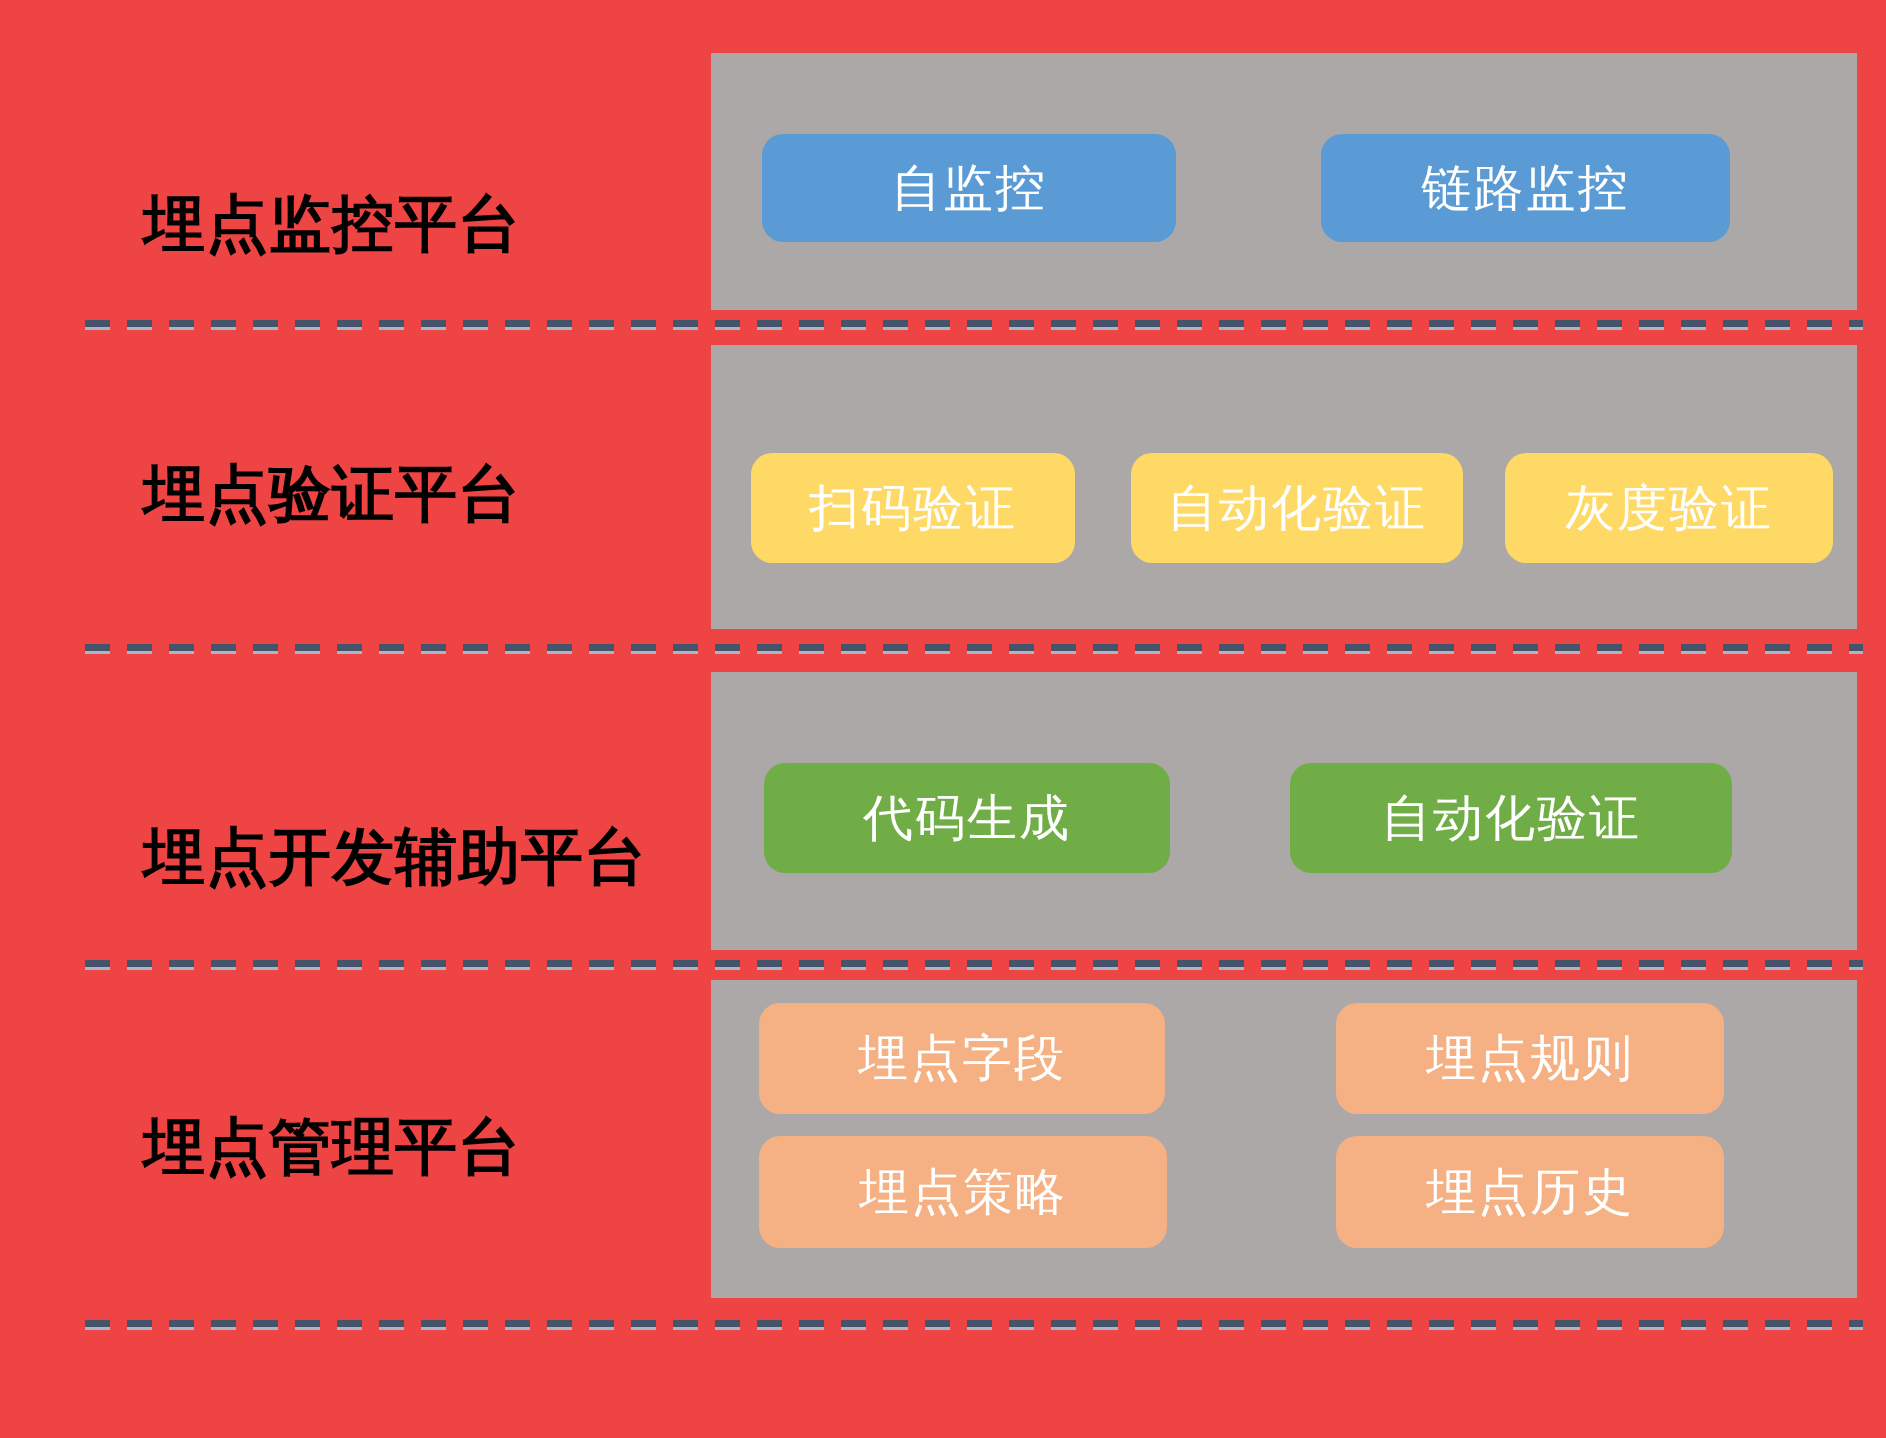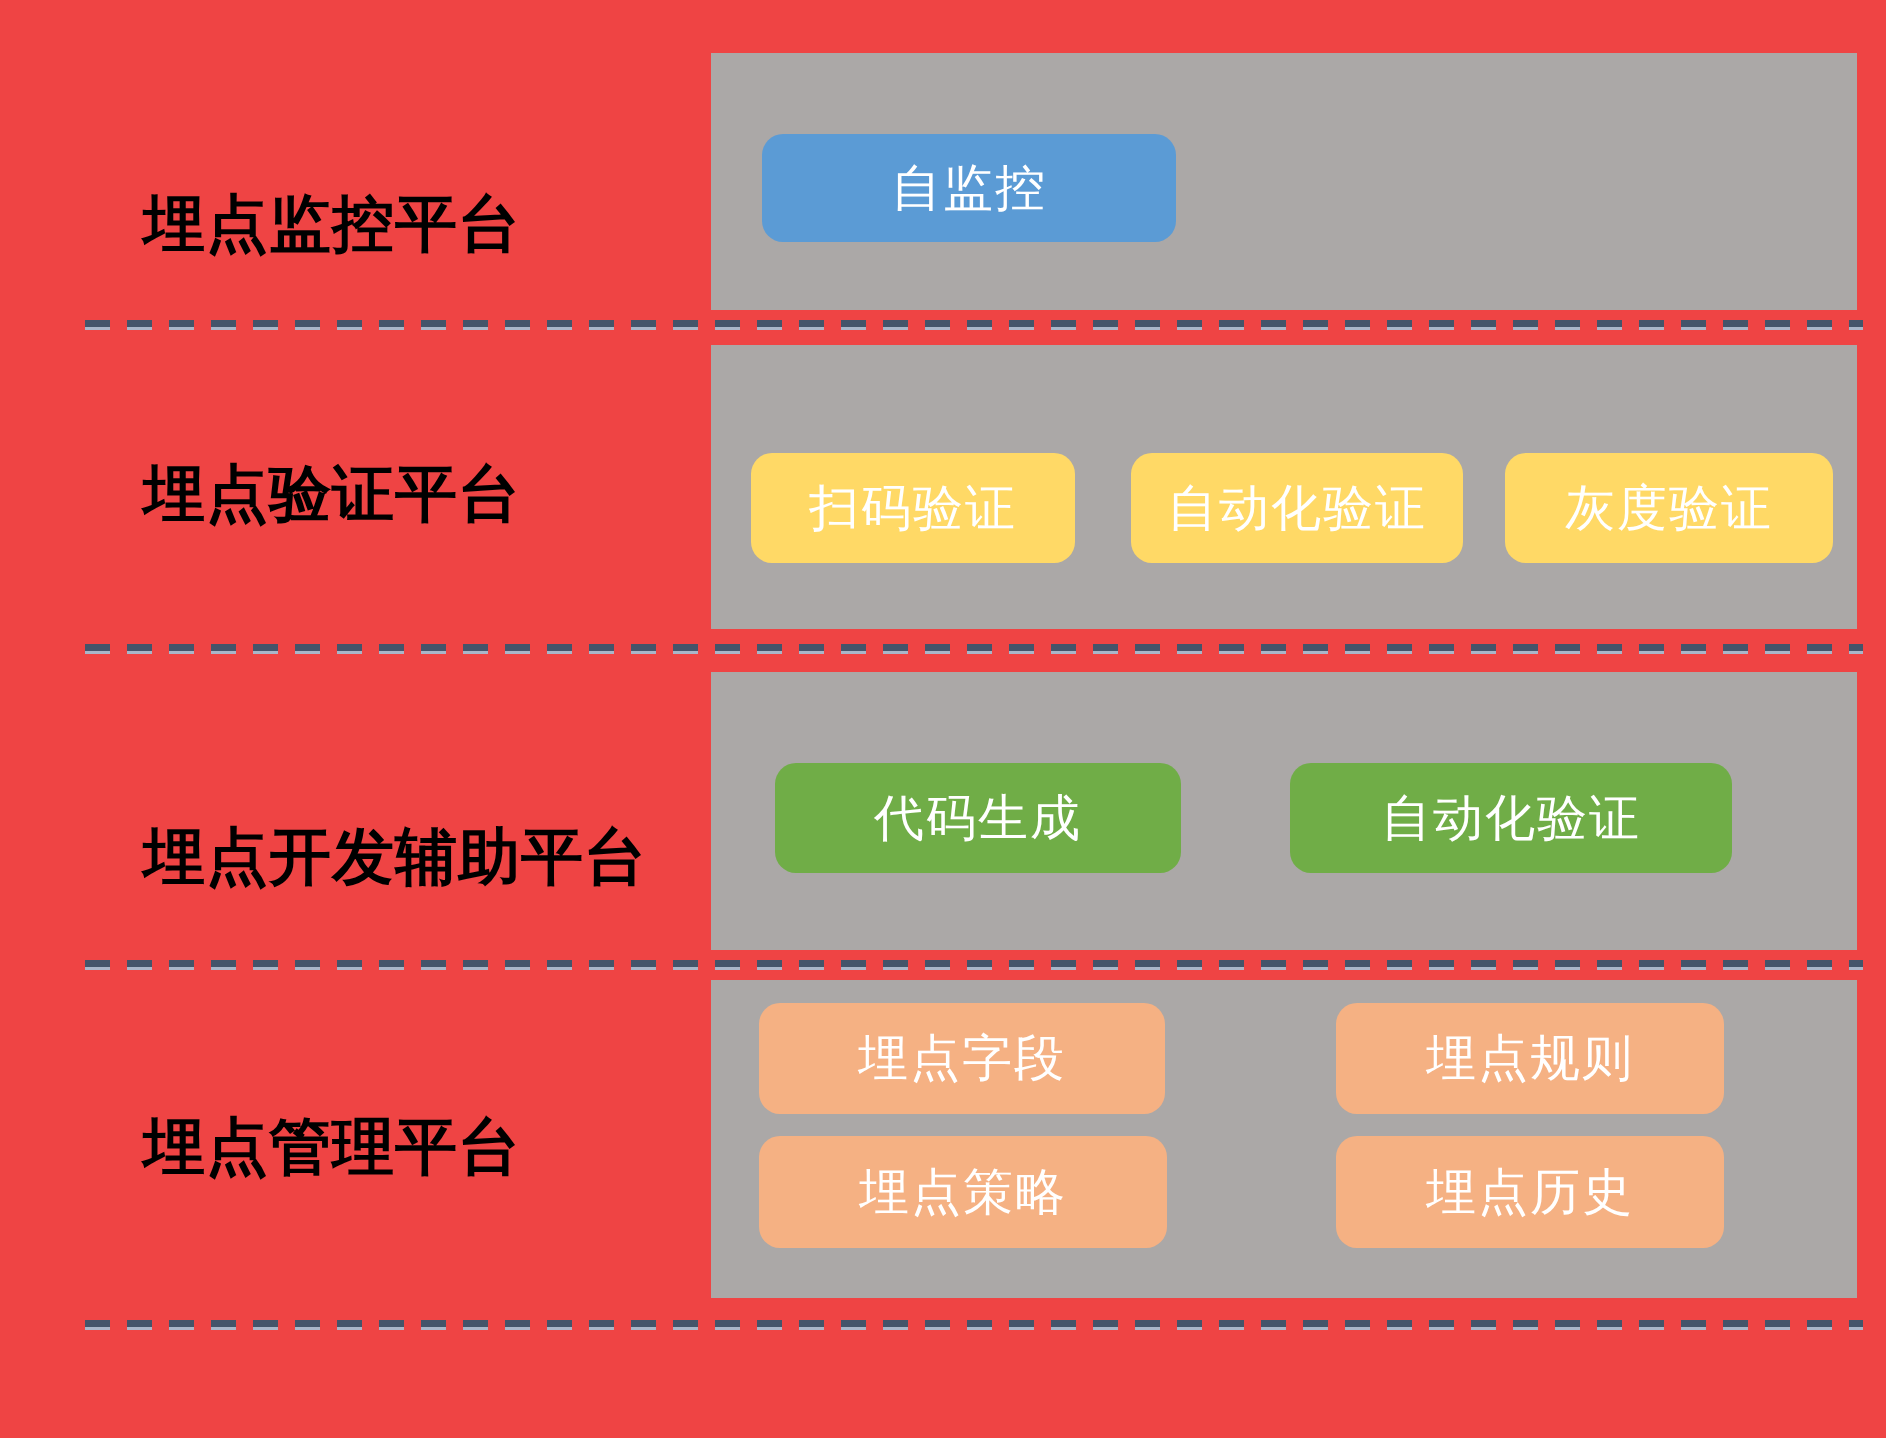--- a/index.html
+++ b/index.html
@@ -54,34 +54,35 @@
   }
 </style>
 </head>
 <body>
 
 <div class="canvas">
 
   <div class="panel" style="left: 711px; top: 53px; width: 1146px; height: 257px; background-color: rgb(171, 168, 167);"></div>
   <div class="row-label" style="left:143px; top:185px">埋点监控平台</div>
   <div class="box" style="left: 762px; top: 134px; width: 414px; height: 108px; background-color: rgb(91, 155, 213);">自监控</div>
+  <div class="box" style="left: 1321px; top: 134px; width: 409px; height: 108px; background-color: rgb(91, 155, 213);">链路监控</div>
 
   <div class="dashline" style="top:320px"></div>
 
   <div class="panel" style="left: 711px; top: 345px; width: 1146px; height: 284px; background-color: rgb(171, 168, 167);"></div>
   <div class="row-label" style="left:143px; top:455px">埋点验证平台</div>
   <div class="box" style="left: 751px; top: 453px; width: 324px; height: 110px; background-color: rgb(255, 217, 102);">扫码验证</div>
   <div class="box" style="left: 1131px; top: 453px; width: 332px; height: 110px; background-color: rgb(255, 217, 102);">自动化验证</div>
   <div class="box" style="left: 1505px; top: 453px; width: 328px; height: 110px; background-color: rgb(255, 217, 102);">灰度验证</div>
 
   <div class="dashline" style="top:644px"></div>
 
   <div class="panel" style="left: 711px; top: 672px; width: 1146px; height: 278px; background-color: rgb(171, 168, 167);"></div>
   <div class="row-label" style="left:143px; top:818px">埋点开发辅助平台</div>
-  <div class="box" style="left: 764px; top: 763px; width: 406px; height: 110px; background-color: rgb(112, 173, 71); margin-left: 11px;">代码生成</div>
+  <div class="box" style="left: 764px; top: 763px; width: 406px; height: 110px; background-color: rgb(112, 173, 71);">代码生成</div>
   <div class="box" style="left: 1290px; top: 763px; width: 442px; height: 110px; background-color: rgb(112, 173, 71);">自动化验证</div>
 
   <div class="dashline" style="top:960px"></div>
 
   <div class="panel" style="left: 711px; top: 980px; width: 1146px; height: 318px; background-color: rgb(171, 168, 167);"></div>
   <div class="row-label" style="left:143px; top:1108px">埋点管理平台</div>
   <div class="box" style="left: 759px; top: 1003px; width: 406px; height: 111px; background-color: rgb(245, 177, 131);">埋点字段</div>
   <div class="box" style="left: 1336px; top: 1003px; width: 388px; height: 111px; background-color: rgb(245, 177, 131);">埋点规则</div>
   <div class="box" style="left: 1336px; top: 1136px; width: 388px; height: 112px; background-color: rgb(245, 177, 131);">埋点历史</div>
   <div class="box" style="left: 759px; top: 1136px; width: 408px; height: 112px; background-color: rgb(245, 177, 131);">埋点策略</div>

